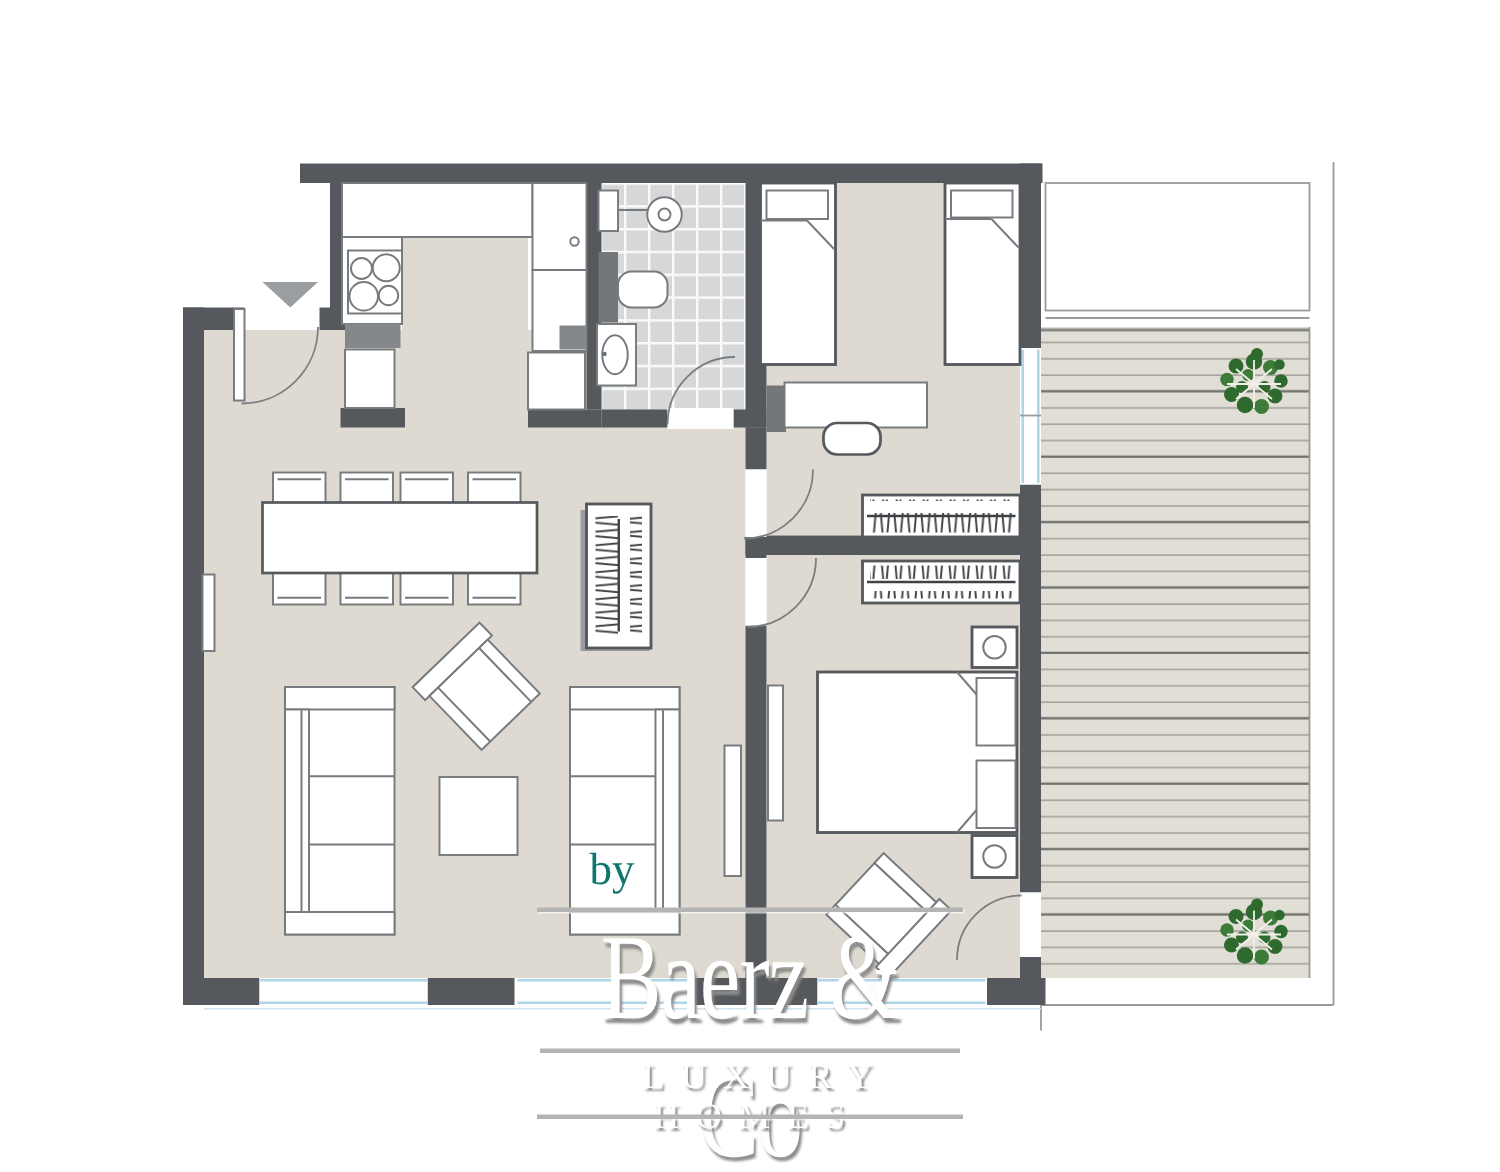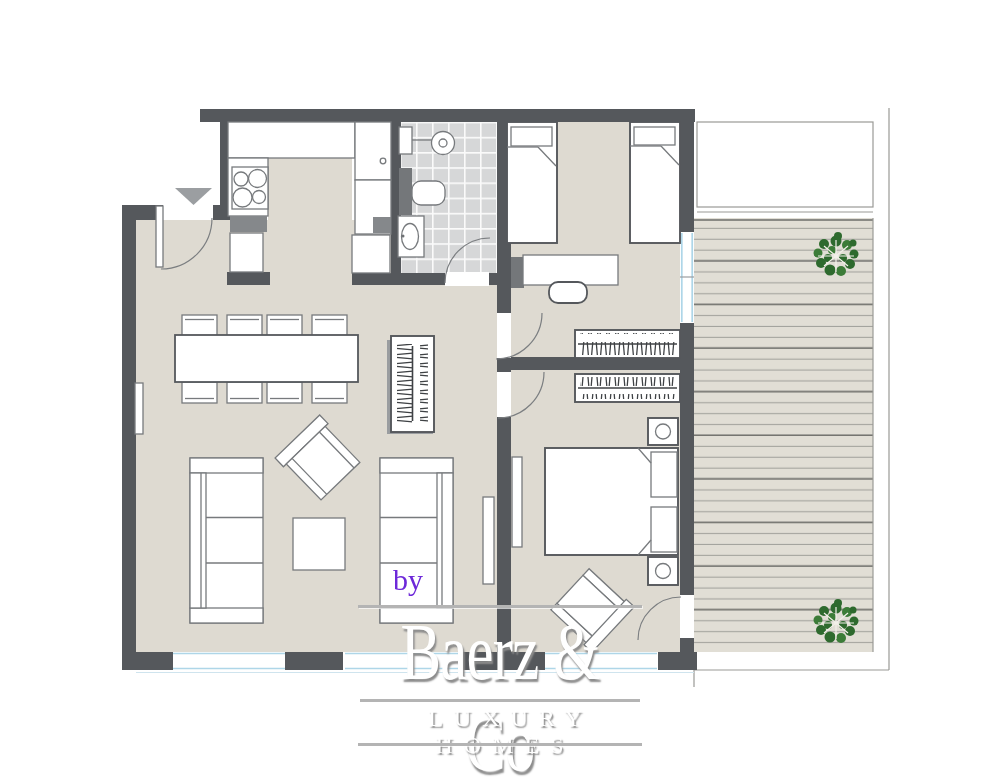--- a/index.html
+++ b/index.html
@@ -18,21 +18,21 @@
   .gray{fill:var(--appliance,#85888b);}
   .dgray{fill:var(--appliance-dark,#74777a);}
   .outl{fill:none;stroke:var(--outline,#9a9a96);stroke-width:1.2;}
   .win{fill:none;stroke:var(--window,#aed6e8);stroke-width:1.7;}
   .arrow{fill:var(--arrow,#9b9ea1);}
   .arc{fill:none;stroke:#7b7e81;stroke-width:1.2;}
   .shadow{fill:#9a9da0;}
   
   .wm{position:absolute;font-family:"Liberation Serif","DejaVu Serif",serif;
       color:var(--watermark,#fff);pointer-events:none;}
-  .wm-by{left:393px;top:563px;font-size:30px;color:#6d28d9;
+  .wm-by{left:393px;top:563px;font-size:30px;color:#0f766e;
          text-shadow:1px 1px 0 rgba(255,255,255,.75);}
   .wm-rule{position:absolute;height:3px;background:#b4b4b4;
            box-shadow:1px 1px 0 rgba(255,255,255,.65);}
   .wm-rule1{left:358px;top:605px;width:284px;}
   .wm-rule2{left:360px;top:699px;width:280px;}
   .wm-rule3{left:358px;top:743px;width:284px;}
   .wm-brand{left:350px;top:608px;width:300px;height:92px;text-align:center;
             font-size:78px;line-height:88px;letter-spacing:-1px;
             transform:scale(.78,1.04);transform-origin:center;
             text-shadow:2px 3px 2px var(--watermark-shadow,#8c8c8c);}

